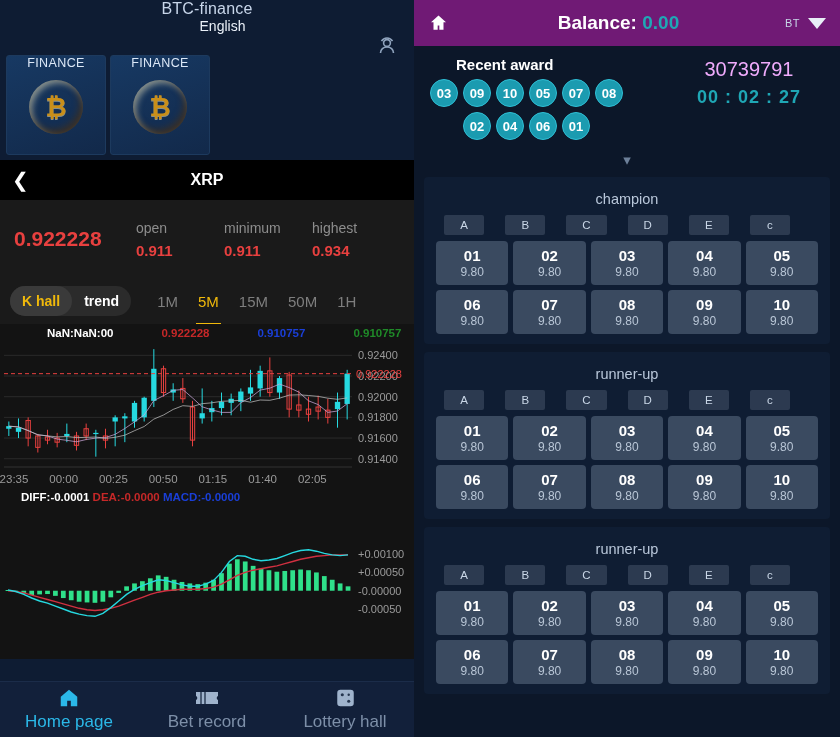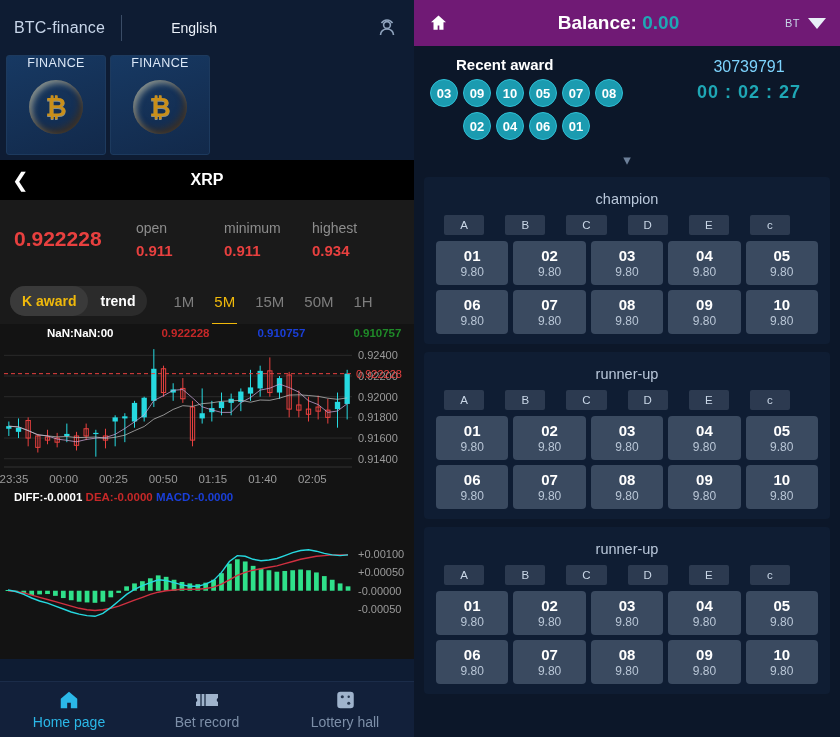--- a/index.html
+++ b/index.html
@@ -7,21 +7,21 @@
     width: 840px; height: 737px;
     background: #0b1628;
     font-family: "Liberation Sans", sans-serif;
     overflow: hidden;
   }
   .app { display: flex; width: 840px; height: 737px; }
 
   
   .left { width: 414px; height: 737px; background: #0e1c33; position: relative; overflow: hidden; }
 
-  .l-topbar { height: 55px; display: flex; align-items: center; padding: 0 14px; background:#0e1c33; }
+  .l-topbar { height: 55px; display: flex; align-items: center; padding: 0 14px; background:#0e1c33;flex-direction:column; }
   .brand { color: #c8d6ea; font-size: 16px; letter-spacing: .2px; }
   .vdiv { width: 1px; height: 26px; background: #3a4c66; margin: 0 18px 0 16px; }
   .lang { color: #eaf0f8; font-size: 14px; margin-left: 31px; }
   .avatar-ico { margin-left: auto; width: 26px; height: 26px; color:#8fa3bd; display:flex; align-items:center; justify-content:center; }
 
   .fin-row { display: flex; gap: 4px; padding: 0 6px; height: 105px; }
   .fin-card {
     width: 100px; height: 100px; border-radius: 3px;
     background: linear-gradient(160deg,#15304f 0%, #122845 60%, #102banything 100%);
     background: linear-gradient(160deg,#173963 0%, #12294a 100%);
@@ -58,48 +58,48 @@
   .seg .off { color:#fff; }
   .tf { color:#7e7e7e; font-size:15px; padding: 0 10px; position:relative; height:30px; display:flex; align-items:center;}
   .tf.sel { color:#f0b90b; }
   .tf.sel::after{ content:""; position:absolute; left:8px; right:8px; bottom:-9px; height:2px; background:#f0b90b;}
   .tfspacer{ width:16px; }
 
   .chart-wrap { background:#131313; height: 335px; position:relative; }
   .legend { font-size:11.5px; font-weight:bold; padding: 3px 2px 0 3px; white-space:nowrap; }
   .legend span { margin-right: 4px; padding-left: 44px; }
   .lg-w{color:#fff;} .lg-r{color:#c62828;} .lg-b{color:#1a3fd8;} .lg-g{color:#1f8a28;} .lg-y{color:#f5f500;}
-  .macd-legend { font-size:11.5px; font-weight:bold; padding: 2px 14px; }
+  .macd-legend { font-size:11.5px; font-weight:bold; padding: 2px 21px; }
   .ml-w{color:#fff;} .ml-r{color:#c62828;} .ml-b{color:#1a3fd8;}
   svg { display:block; }
 
   .bottomnav { position:absolute; left:0; bottom:0; width:414px; height:56px; background:#12203a; display:flex; border-top:1px solid #1b2c49;}
   .nav-it { flex:1; display:flex; flex-direction:column; align-items:center; justify-content:center; gap:3px;}
-  .nav-lb { font-size:14px; color:#7d8fa8; }
+  .nav-lb { font-size:17px; color:#7d8fa8; }
   .nav-it.active .nav-lb { color:#2bb8e8; }
 
   
   .right { width: 426px; height:737px; background:#0c1729; overflow:hidden; position:relative;}
   .r-top { height: 46px; display:flex; align-items:center; padding: 4px 14px; background:#701a75;}
   .home-ico { color:#fff; width:24px; display:flex; align-items:center; }
   .bal { flex:1; text-align:center; color:#fff; font-size:19px; font-weight:600; }
   .bal b { color:#1fa7b5; font-weight:600; }
   .bt { color:#c6d4e6; font-size:11px; margin-right:8px; letter-spacing:.5px;}
   .caret { width:0;height:0;border-left:9px solid transparent;border-right:9px solid transparent;border-top:11px solid #e8eef7;}
 
   .award { padding: 6px 16px 2px 16px; position:relative; }
   .aw-head { display:flex; }
   .aw-left { flex: 1; }
   .aw-title { color:#fff; font-size:15px; font-weight:bold; margin: 4px 0 6px 26px; }
   .balls { display:flex; gap:5px; margin-bottom:5px;}
   .balls.r2 { margin-left: 33px; }
   .ball { width:28px;height:28px;border-radius:50%; background:#1b9bb0; color:#fff; font-size:13px; font-weight:bold;
           display:flex;align-items:center;justify-content:center; border:1px solid #2fc0d6;}
   .aw-right { width:150px; text-align:center; padding-top: 6px;}
-  .issue { color:#7dd3fc; font-size:16px; }
+  .issue { color:#f0abfc; font-size:20px; }
   .timer { color:#1fa7b5; font-size:18px; font-weight:bold; margin-top:6px; letter-spacing:1px;}
   .chev-down { text-align:center; color:#6d8099; font-size:15px; padding: 6px 0 2px; }
 
   .panel { margin: 4px 10px 8px; background:#0f1d33; border-radius:4px; padding: 8px 8px 10px; }
   .p-title { text-align:center; color:#b9c7da; font-size:14.5px; padding: 6px 0 8px;}
   .tabs { display:flex; gap:1px; padding: 0 12px 6px; }
   .tabs > div { flex:1; max-width: 58px; height:20px; background:#2c3a50; color:#c9d6e6; font-size:11.5px;
                 display:flex;align-items:center;justify-content:center;border-radius:2px; margin-right: 20px;}
   .grid { display:grid; grid-template-columns: repeat(5,1fr); gap:5px; padding: 0 4px;}
   .cell { background:#3a4a60; border-radius:4px; height:44px; display:flex; flex-direction:column;
@@ -154,21 +154,21 @@
         <span class="q-v">0.911</span>
       </div>
       <div class="q-cell">
         <span class="q-k">highest</span>
         <span class="q-v">0.934</span>
       </div>
     </div>
 
     <div class="tfbar">
       <div class="seg">
-        <div class="on">K award</div>
+        <div class="on">K hall</div>
         <div class="off">trend</div>
       </div>
       <div class="tfspacer"></div>
       <div class="tf">1M</div>
       <div class="tf sel">5M</div>
       <div class="tf">15M</div>
       <div class="tf">50M</div>
       <div class="tf">1H</div>
     </div>
 

